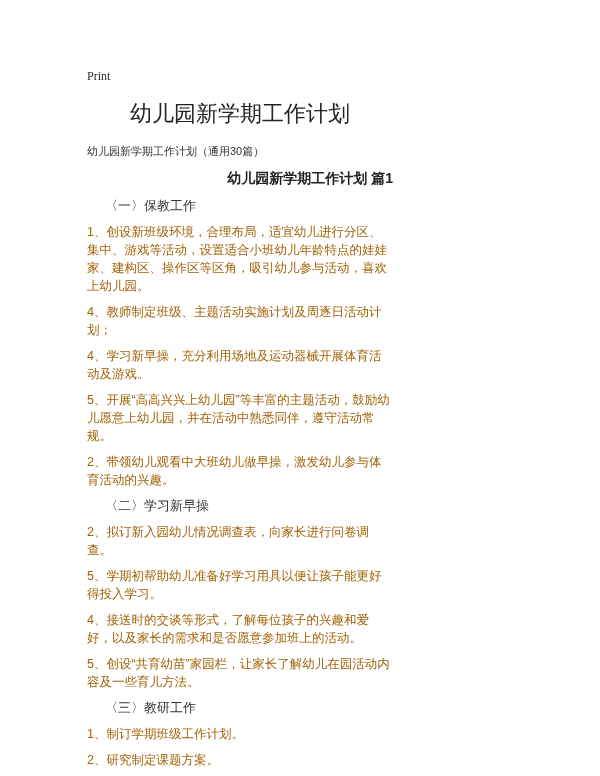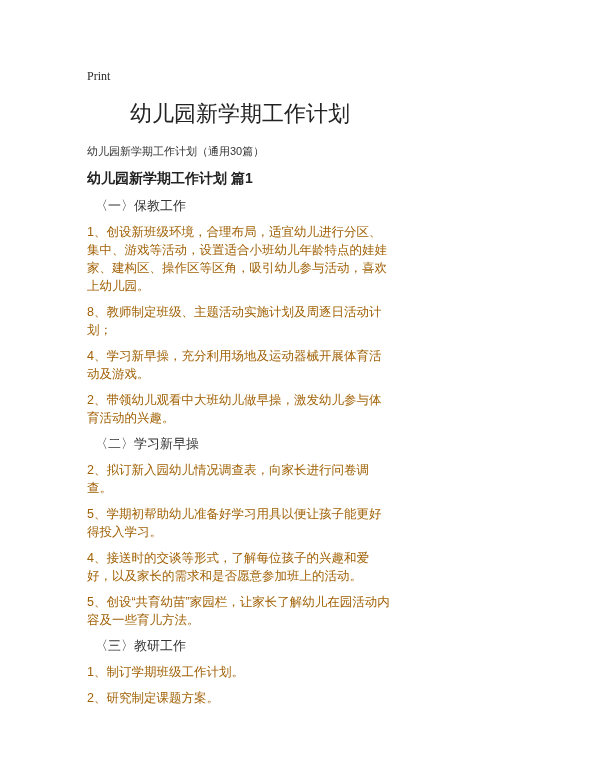--- a/index.html
+++ b/index.html
@@ -45,26 +45,27 @@
     line-height: 18px;
     margin: 0 0 9px 0;
     color: #333333;
   }
   .article-heading {
     font-size: 14px;
     font-weight: bold;
     line-height: 18px;
     margin: 0 0 10px 0;
     color: #222222;
+    text-align: right;
   }
   .section-heading {
     font-size: 13px;
     font-weight: normal;
     line-height: 18px;
-    margin: 0 0 8px 8px;
+    margin: 0 0 8px 18px;
     color: #333333;
   }
   .para {
     font-size: 12.5px;
     line-height: 18px;
     margin: 0 0 8px 0;
     color: #a16207;
     text-align: left;
     word-break: break-all;
   }
@@ -79,22 +80,23 @@
   <h1 class="doc-title">幼儿园新学期工作计划</h1>
 
   <p class="doc-subtitle">幼儿园新学期工作计划（通用30篇）</p>
 
   <h2 class="article-heading">幼儿园新学期工作计划 篇1</h2>
 
   
   <h3 class="section-heading">〈一〉保教工作</h3>
 
   <p class="para">1、创设新班级环境，合理布局，适宜幼儿进行分区、集中、游戏等活动，设置适合小班幼儿年龄特点的娃娃家、建构区、操作区等区角，吸引幼儿参与活动，喜欢上幼儿园。</p>
-  <p class="para">8、教师制定班级、主题活动实施计划及周逐日活动计划；</p>
+  <p class="para">4、教师制定班级、主题活动实施计划及周逐日活动计划；</p>
   <p class="para">4、学习新早操，充分利用场地及运动器械开展体育活动及游戏。</p>
+  <p class="para">5、开展“高高兴兴上幼儿园”等丰富的主题活动，鼓励幼儿愿意上幼儿园，并在活动中熟悉同伴，遵守活动常规。</p>
   <p class="para">2、带领幼儿观看中大班幼儿做早操，激发幼儿参与体育活动的兴趣。</p>
 
   
   <h3 class="section-heading">〈二〉学习新早操</h3>
 
   <p class="para">2、拟订新入园幼儿情况调查表，向家长进行问卷调查。</p>
   <p class="para">5、学期初帮助幼儿准备好学习用具以便让孩子能更好得投入学习。</p>
   <p class="para">4、接送时的交谈等形式，了解每位孩子的兴趣和爱好，以及家长的需求和是否愿意参加班上的活动。</p>
   <p class="para">5、创设“共育幼苗”家园栏，让家长了解幼儿在园活动内容及一些育儿方法。</p>
 

